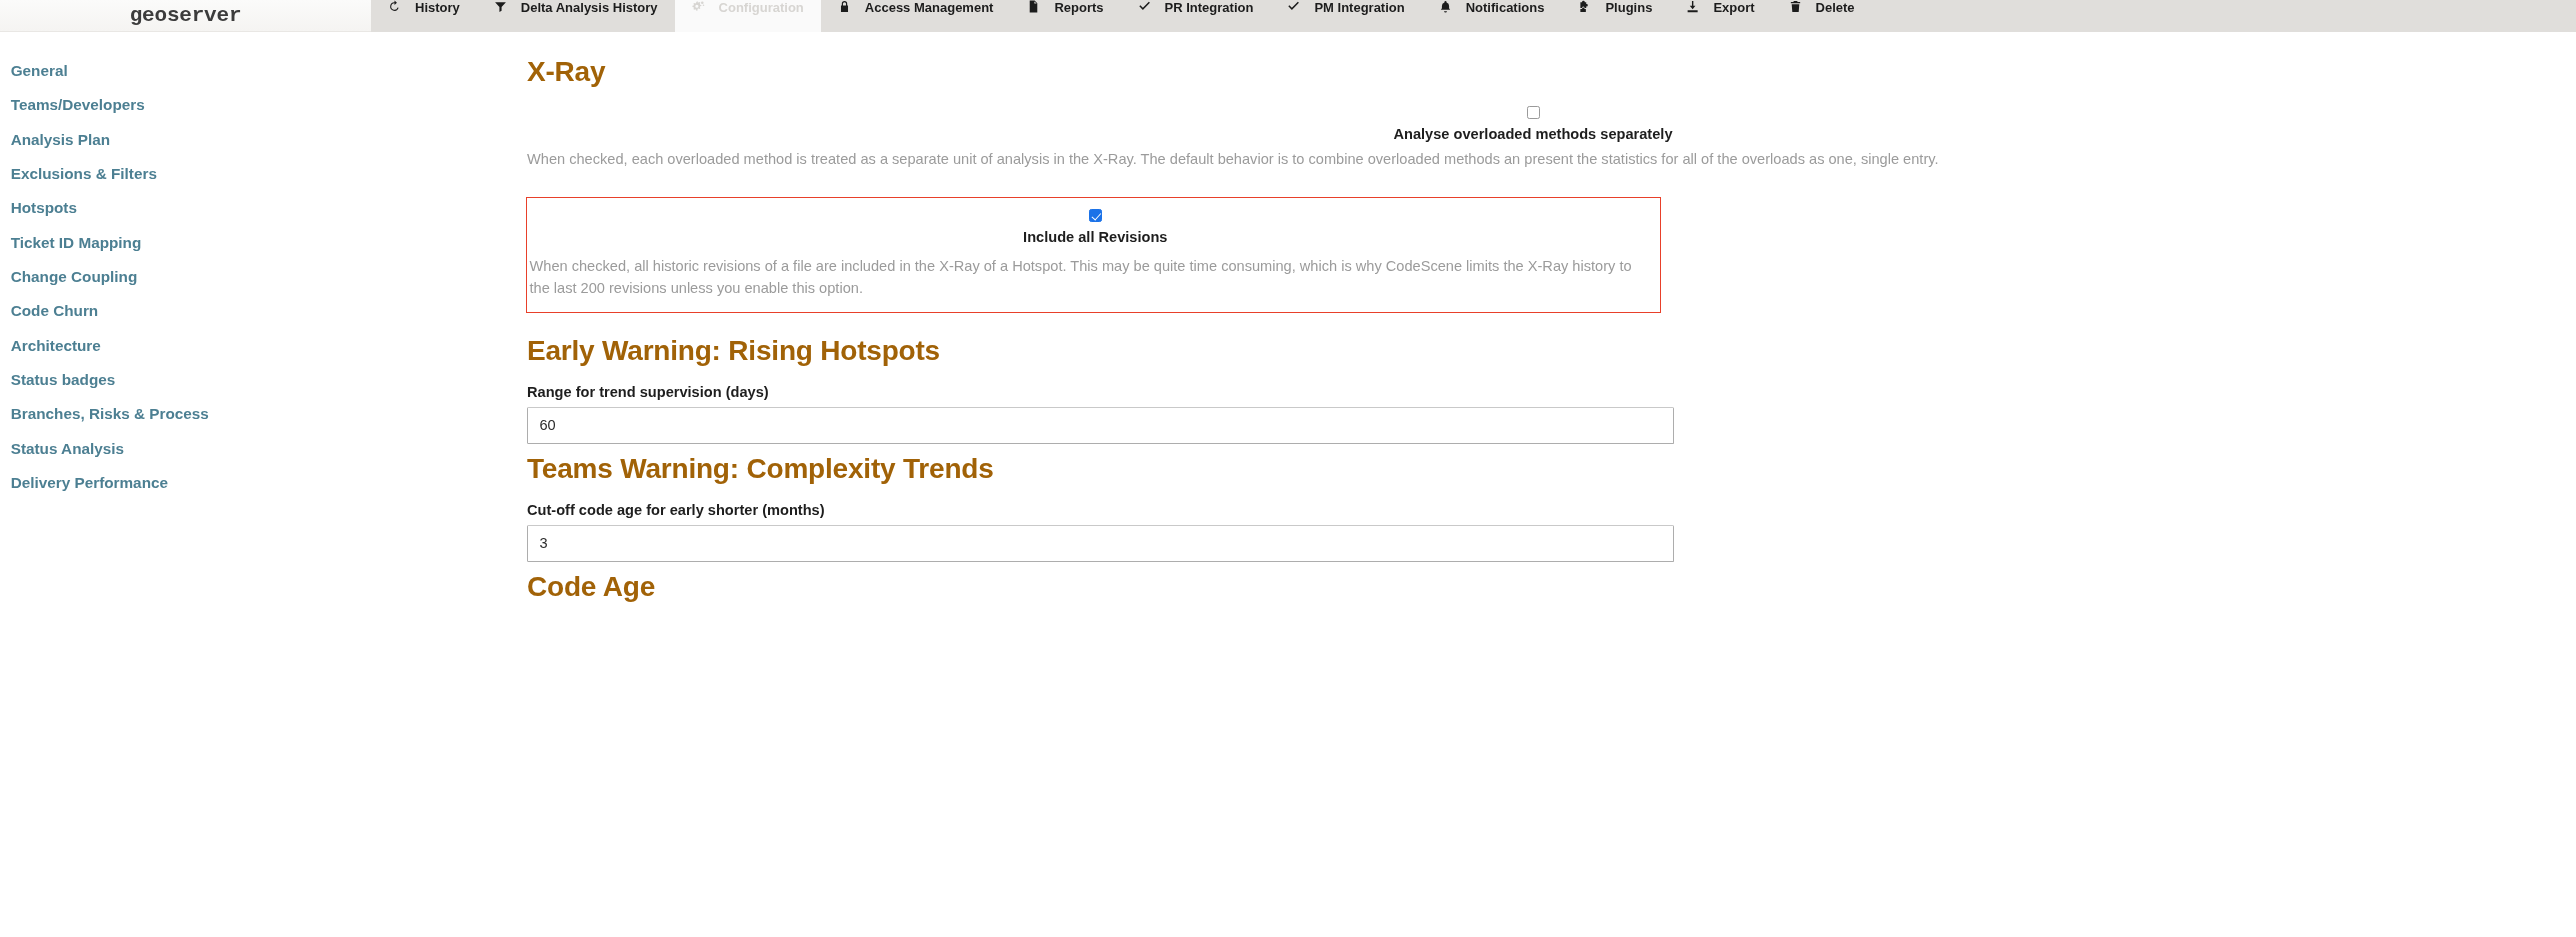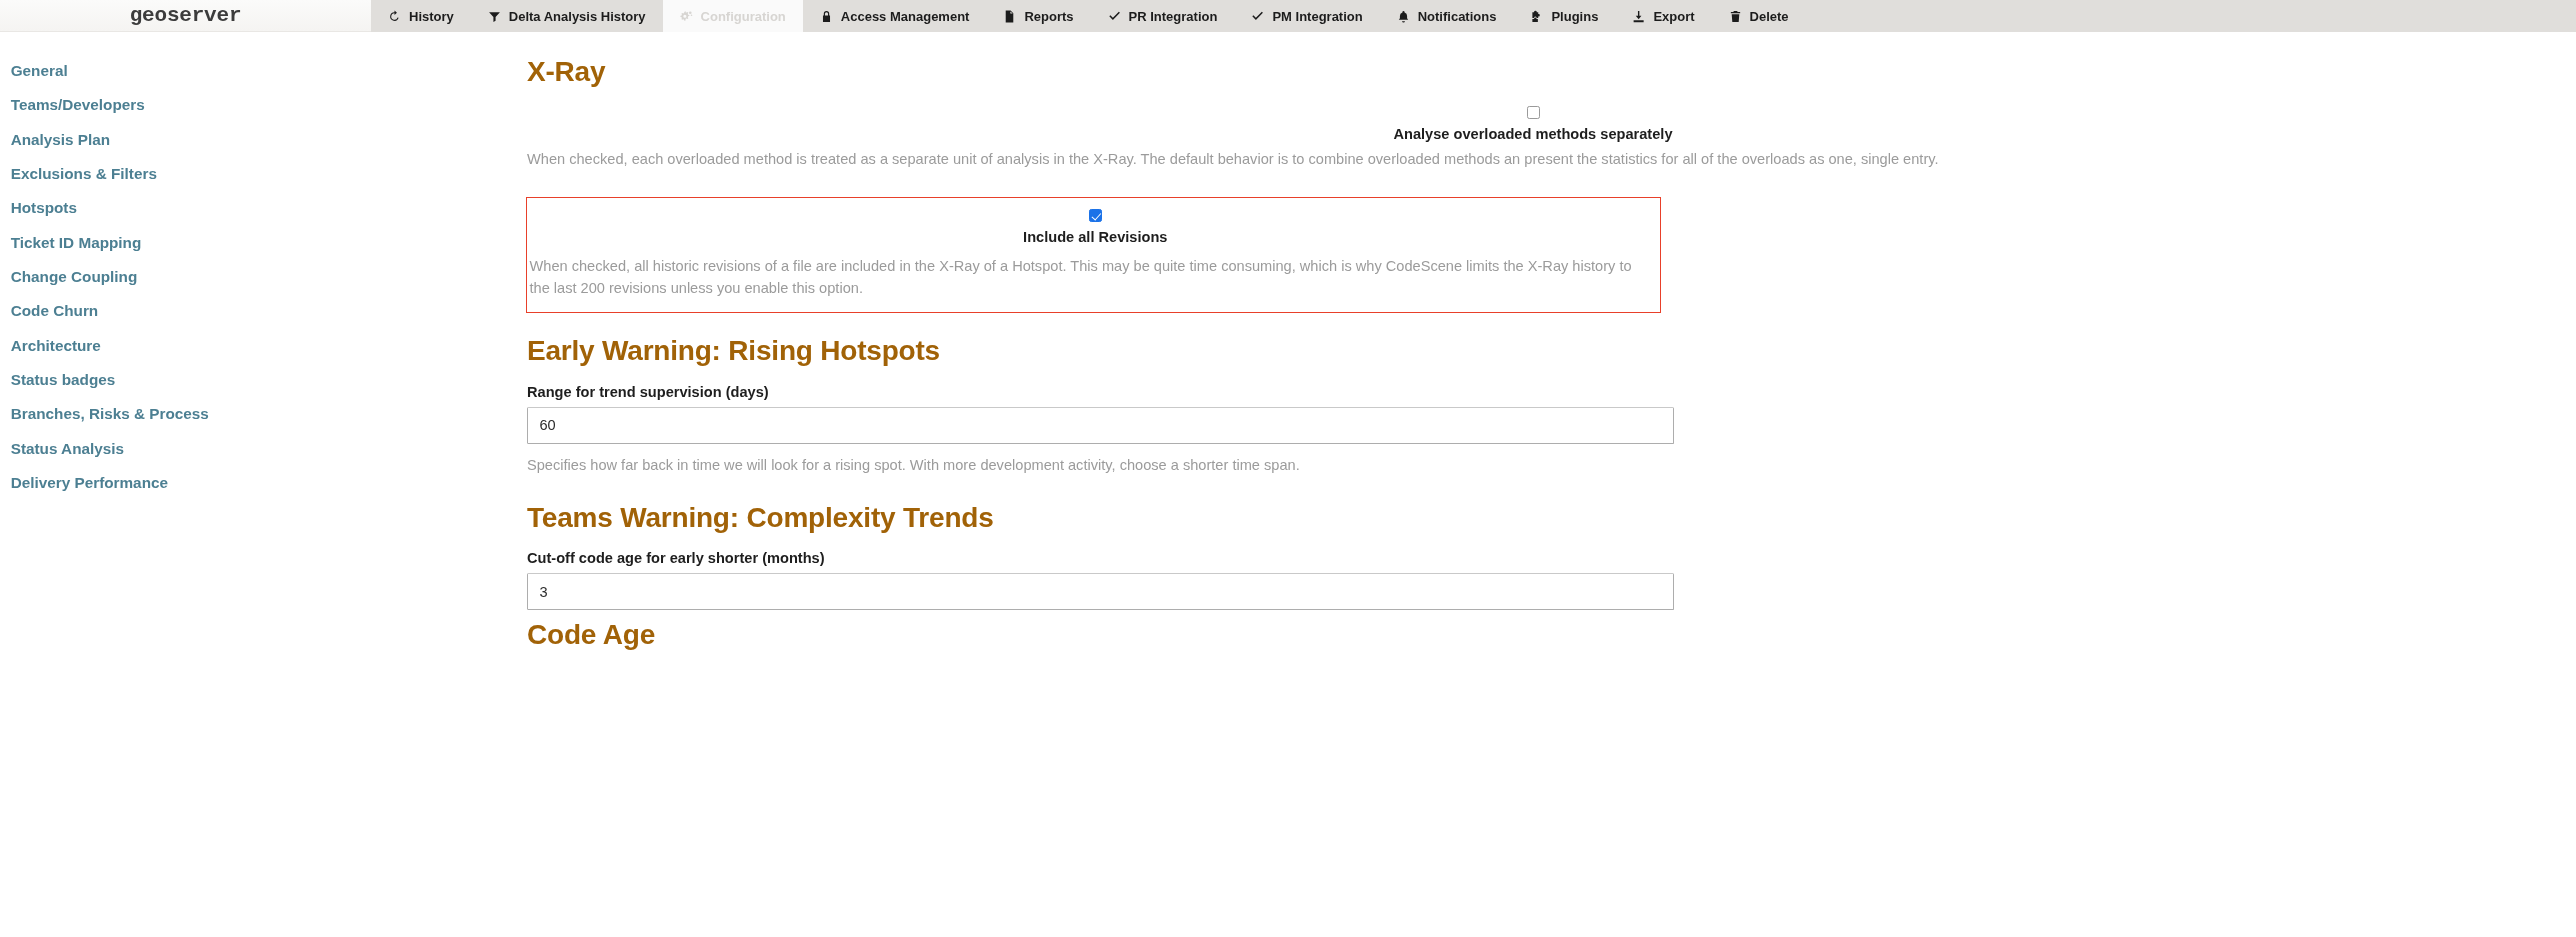--- a/index.html
+++ b/index.html
@@ -23,21 +23,21 @@
     display: flex; align-items: center; justify-content: center;
     border-bottom: 0.8px solid #e9e7e4;
     font-family: Liberation Mono, monospace;
   }
   .brand {
     font-size: 21px; font-weight: 700; color: #3c3c3c;
     letter-spacing: -0.2px; line-height: 1;
   }
   .nav { display: flex; align-items: stretch; flex: 1 1 auto; overflow: hidden; }
   .nav-item {
-    display: flex; align-items: center; gap: 8px;
+    display: flex; gap: 14px;
     padding: 0 17px;
     font-size: 13px; font-weight: 600; color: #1c1c1c;
     white-space: nowrap;
     cursor: pointer;
     position: relative;
   }
   .nav-item.active {
     background: #fafafa;
     color: #d7d5d2;
   }
@@ -263,21 +263,20 @@
       <div class="check-row">
         <span class="cbox checked"></span>
         <span class="check-label">Include all Revisions</span>
       </div>
       <p class="helper">When checked, all historic revisions of a file are included in the X-Ray of a Hotspot. This may be quite time consuming, which is why CodeScene limits the X-Ray history to the last 200 revisions unless you enable this option.</p>
     </div>
 
     <h1 class="section tight">Early Warning: Rising Hotspots</h1>
     <label class="field-label">Range for trend supervision (days)</label>
     <input class="txt-input" type="text" value="60" style="">
-    <p class="helper">Specifies how far back in time we will look for a rising spot. With more development activity, choose a shorter time span.</p>
 
     <h1 class="section tight">Teams Warning: Complexity Trends</h1>
     <label class="field-label">Cut-off code age for early shorter (months)</label>
     <input class="txt-input" type="text" value="3" style="">
 
     <h1 class="section">Code Age</h1>
 
   </main>
 </div>
 

